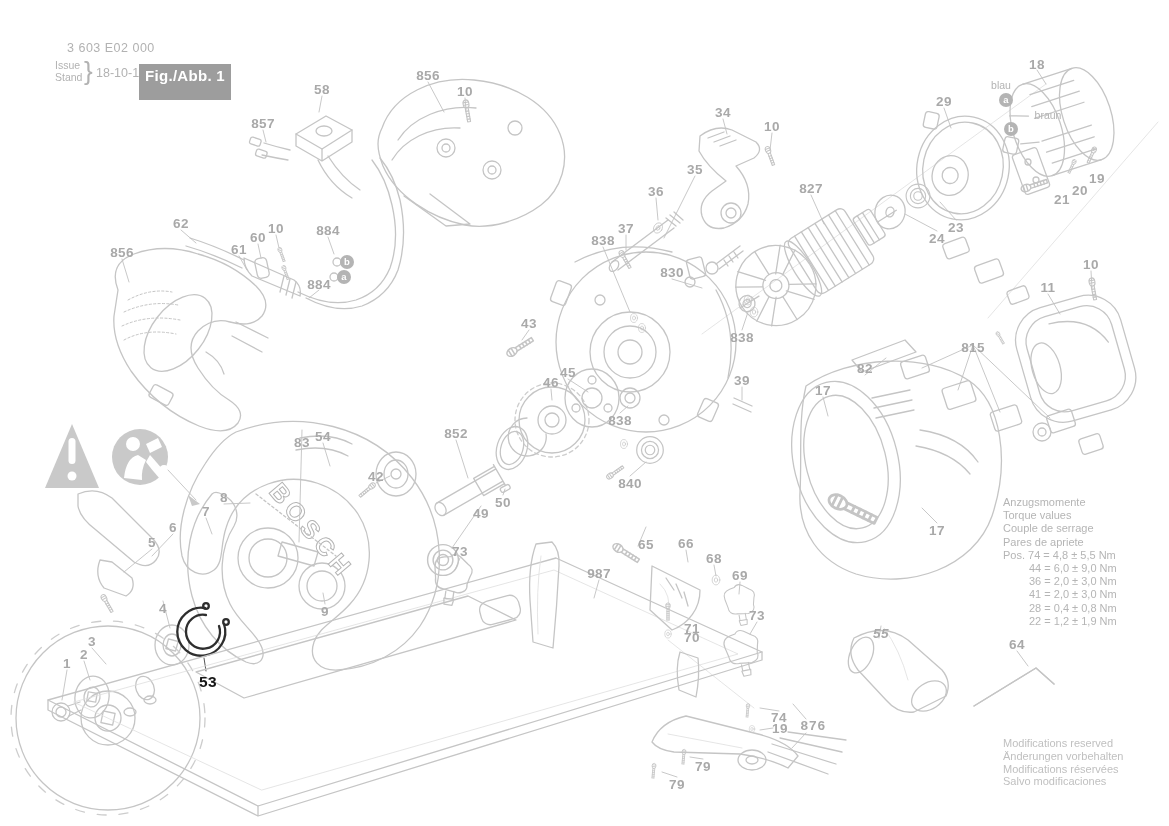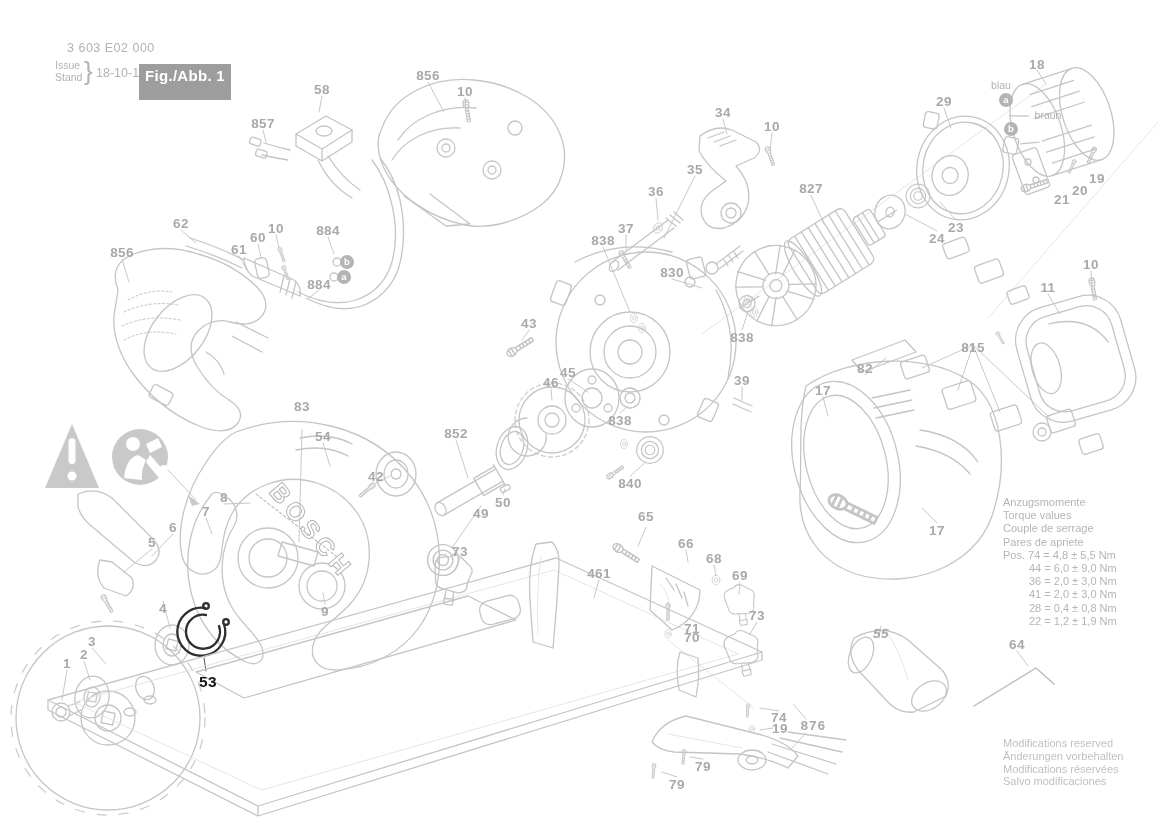--- a/index.html
+++ b/index.html
@@ -442,46 +442,46 @@
       <div class="part-label" style="left: 529px; top: 323px;">43</div>
       <div class="part-label" style="left: 568px; top: 372px;">45</div>
       <div class="part-label" style="left: 551px; top: 382px;">46</div>
       <div class="part-label" style="left: 742px; top: 337px;">838</div>
       <div class="part-label" style="left: 742px; top: 380px;">39</div>
       <div class="part-label" style="left: 620px; top: 420px;">838</div>
       <div class="part-label" style="left: 456px; top: 433px;">852</div>
       <div class="part-label" style="left: 630px; top: 483px;">840</div>
       <div class="part-label" style="left: 503px; top: 502px;">50</div>
       <div class="part-label" style="left: 481px; top: 513px;">49</div>
-      <div class="part-label" style="left: 302px; top: 406px; text-align: center;">83</div>
+      <div class="part-label" style="left: 302px; top: 442px; text-align: center;">83</div>
       <div class="part-label" style="left: 323px; top: 436px;">54</div>
       <div class="part-label" style="left: 376px; top: 476px;">42</div>
       <div class="part-label" style="left: 973px; top: 331px; margin-top: 16px;">815</div>
       <div class="part-label" style="left: 865px; top: 368px;">82</div>
       <div class="part-label" style="left: 823px; top: 390px;">17</div>
       <div class="part-label" style="left: 937px; top: 530px; text-align: center;">17</div>
       <div class="part-label" style="left: 224px; top: 497px;">8</div>
       <div class="part-label" style="left: 206px; top: 511px;">7</div>
       <div class="part-label" style="left: 173px; top: 527px;">6</div>
       <div class="part-label" style="left: 152px; top: 542px;">5</div>
       <div class="part-label" style="left: 163px; top: 608px;">4</div>
       <div class="part-label" style="left: 325px; top: 611px;">9</div>
       <div class="part-label" style="left: 92px; top: 641px;">3</div>
       <div class="part-label" style="left: 84px; top: 654px;">2</div>
       <div class="part-label" style="left: 67px; top: 663px;">1</div>
       <div class="part-label emphasis" style="left: 208px; top: 682px;">53</div>
-      <div class="part-label" style="left: 646px; top: 516px;">65</div>
+      <div class="part-label" style="left: 646px; top: 544px;">65</div>
       <div class="part-label" style="left: 686px; top: 543px;">66</div>
       <div class="part-label" style="left: 714px; top: 558px;">68</div>
       <div class="part-label" style="left: 740px; top: 575px;">69</div>
       <div class="part-label" style="left: 692px; top: 592px; margin-top: 45px;">70</div>
       <div class="part-label" style="left: 692px; top: 628px;">71</div>
       <div class="part-label" style="left: 460px; top: 551px;">73</div>
       <div class="part-label" style="left: 757px; top: 615px;">73</div>
-      <div class="part-label" style="left: 599px; top: 573px;">461</div>
+      <div class="part-label" style="left: 599px; top: 573px;">987</div>
       <div class="part-label" style="left: 881px; top: 633px; font-style: italic;">55</div>
       <div class="part-label" style="left: 779px; top: 717px;">74</div>
       <div class="part-label" style="left: 780px; top: 728px;">19</div>
       <div class="part-label" style="left: 813px; top: 726px; font-family: Liberation Mono, monospace;">876</div>
       <div class="part-label" style="left: 703px; top: 766px;">79</div>
       <div class="part-label" style="left: 677px; top: 784px;">79</div>
       <div class="part-label" style="left: 1017px; top: 644px;">64</div>
       <div class="wire-label" style="left: 1001px; top: 85px;">blau</div>
       <div class="circled-letter" style="left: 1006px; top: 100px;">a</div>
       <div class="wire-label" style="left: 1048px; top: 115px;">braun</div>

